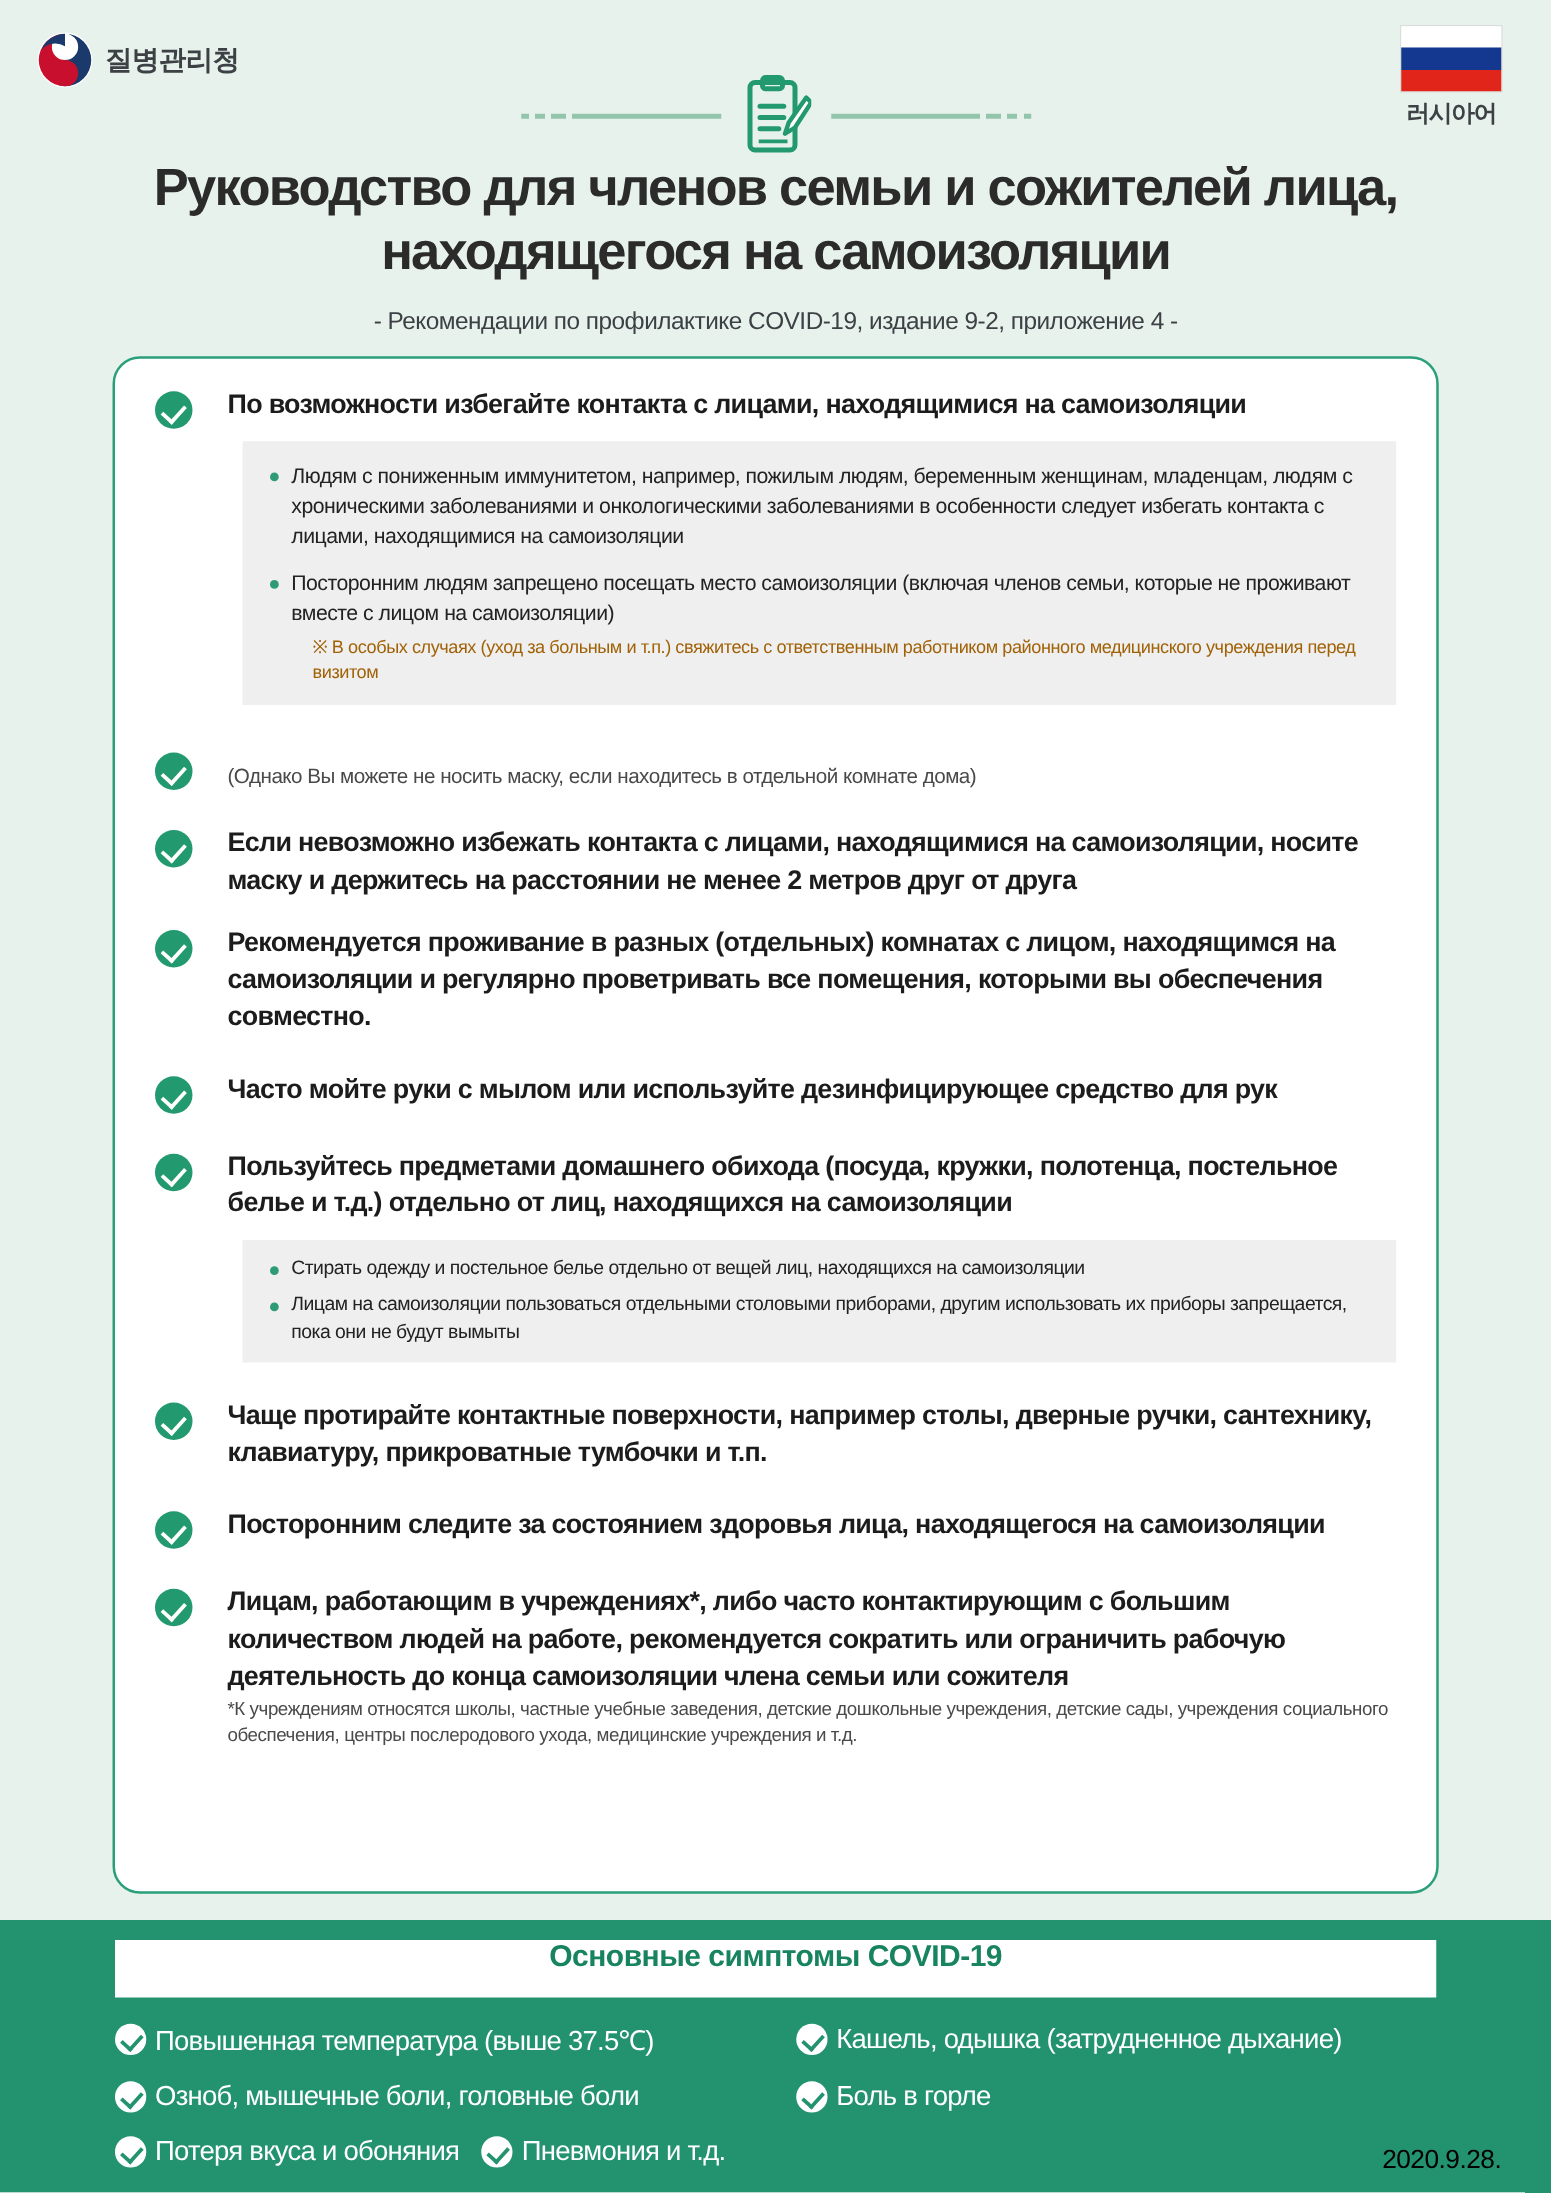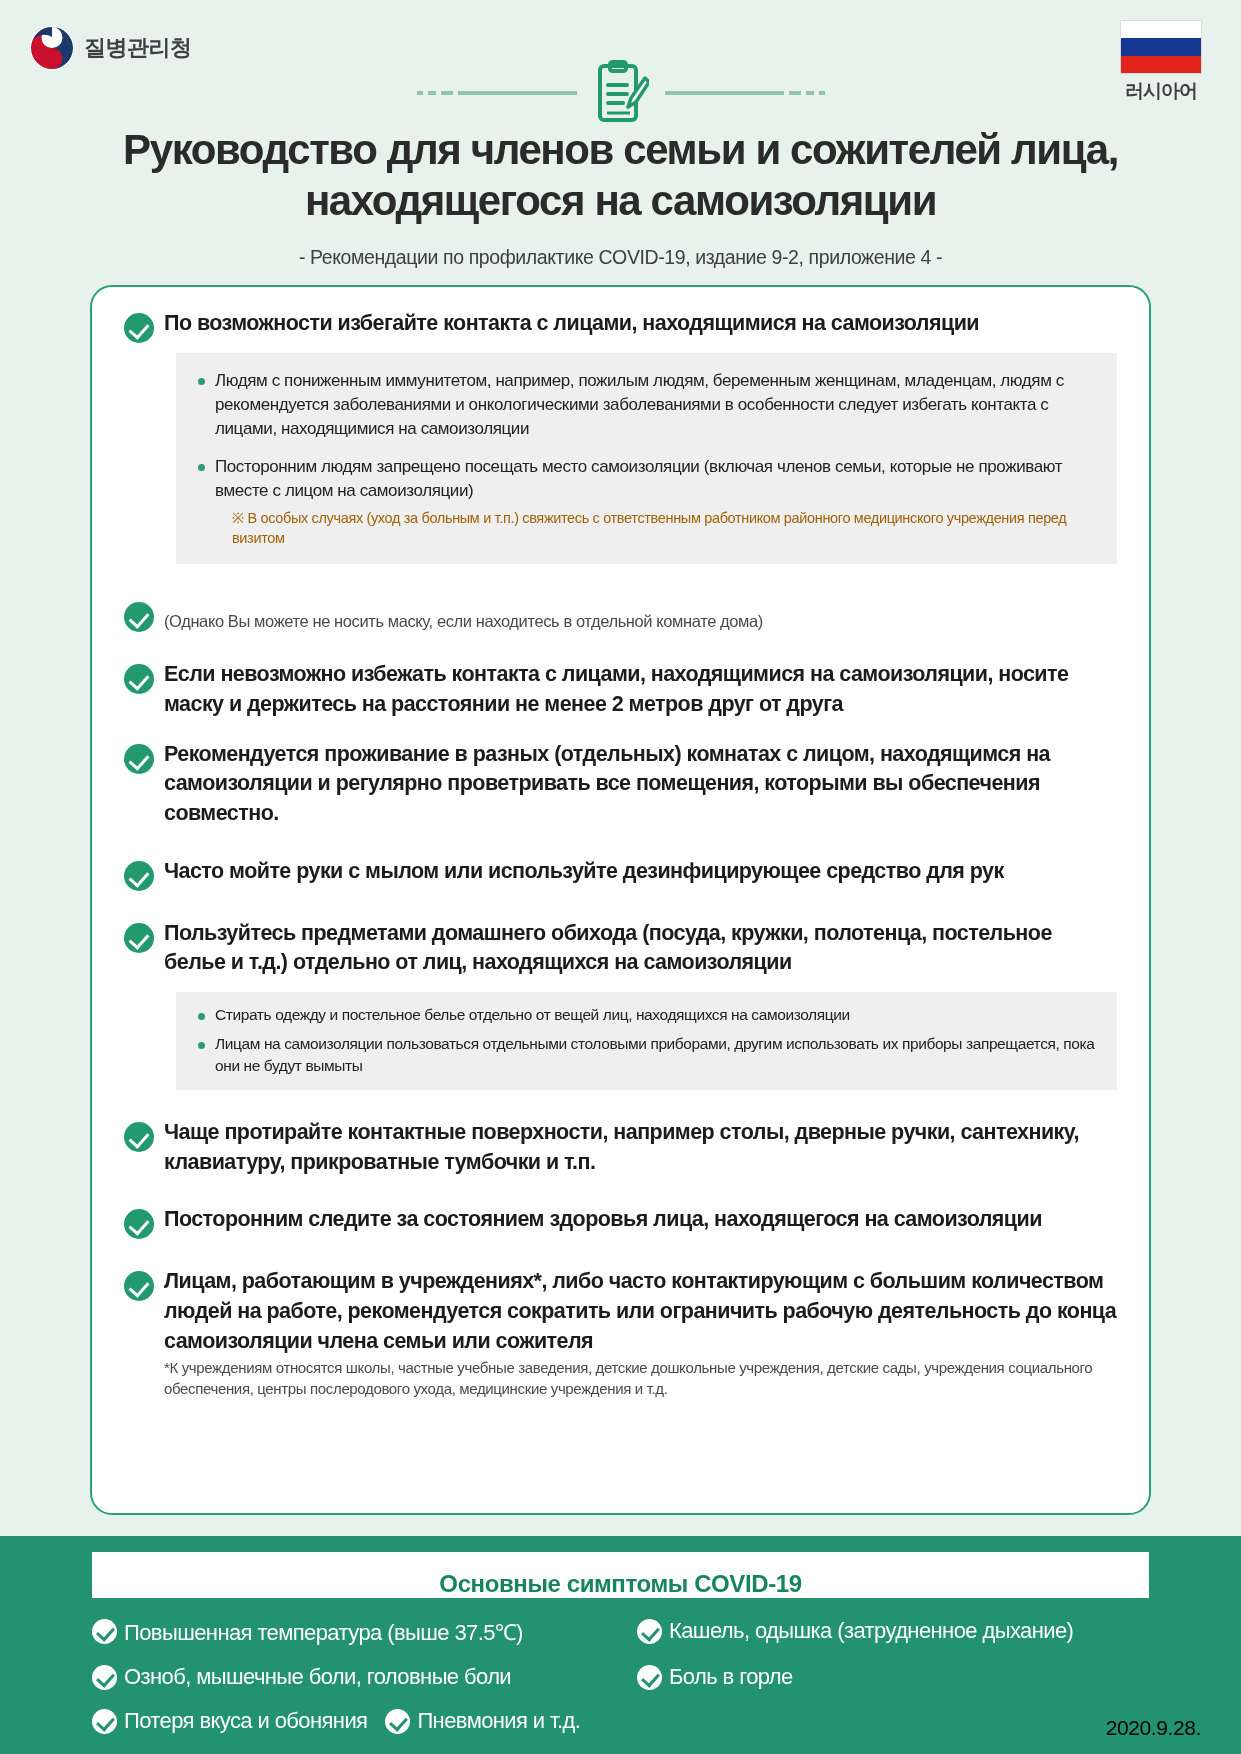--- a/index.html
+++ b/index.html
@@ -119,21 +119,21 @@
     width: 1061px;
     height: 1230px;
     background: #ffffff;
     border: 2px solid #2aa07a;
     border-radius: 22px;
     padding: 22px 32px 10px 32px;
   }
   .item {
     display: flex;
     align-items: flex-start;
-    gap: 10px;
+    gap: 28px;
     margin-bottom: 4px;
   }
   .check {
     flex: 0 0 auto;
     width: 30px; height: 30px;
     border-radius: 50%;
     background: #23996f;
     position: relative;
     margin-top: 4px;
   }
@@ -216,21 +216,21 @@
     left: 0; right: 0;
     top: 1536px;
     height: 218px;
     background: #23926f;
     padding: 16px 92px 0 92px;
   }
   .footer-banner {
     background: #ffffff;
     height: 46px;
     display: flex;
-    align-items: flex-end;
+    align-items: flex-start;
     justify-content: center;
     margin-bottom: 18px;
   }
   .footer-banner-text {
     color: #17845f;
     font-size: 24px;
     font-weight: bold;
     letter-spacing: -0.4px;
   }
   .sym-grid {
@@ -327,21 +327,21 @@
 
 <div class="card">
 
   <div class="item">
     <span class="check"></span>
     <div class="item-body">
       <div class="item-title">По возможности избегайте контакта с лицами, находящимися на самоизоляции</div>
       <div class="greybox">
         <div class="bullet-row">
           <span class="dot"></span>
-          <div class="bullet-text">Людям с пониженным иммунитетом, например, пожилым людям, беременным женщинам, младенцам, людям с рекомендуется заболеваниями и онкологическими заболеваниями в особенности следует избегать контакта с лицами, находящимися на самоизоляции</div>
+          <div class="bullet-text">Людям с пониженным иммунитетом, например, пожилым людям, беременным женщинам, младенцам, людям с хроническими заболеваниями и онкологическими заболеваниями в особенности следует избегать контакта с лицами, находящимися на самоизоляции</div>
         </div>
         <div class="bullet-row">
           <span class="dot"></span>
           <div>
             <div class="bullet-text">Посторонним людям запрещено посещать место самоизоляции (включая членов семьи, которые не проживают вместе с лицом на самоизоляции)</div>
             <div class="note">※ В особых случаях (уход за больным и т.п.) свяжитесь с ответственным работником районного медицинского учреждения перед визитом</div>
           </div>
         </div>
       </div>
     </div>

